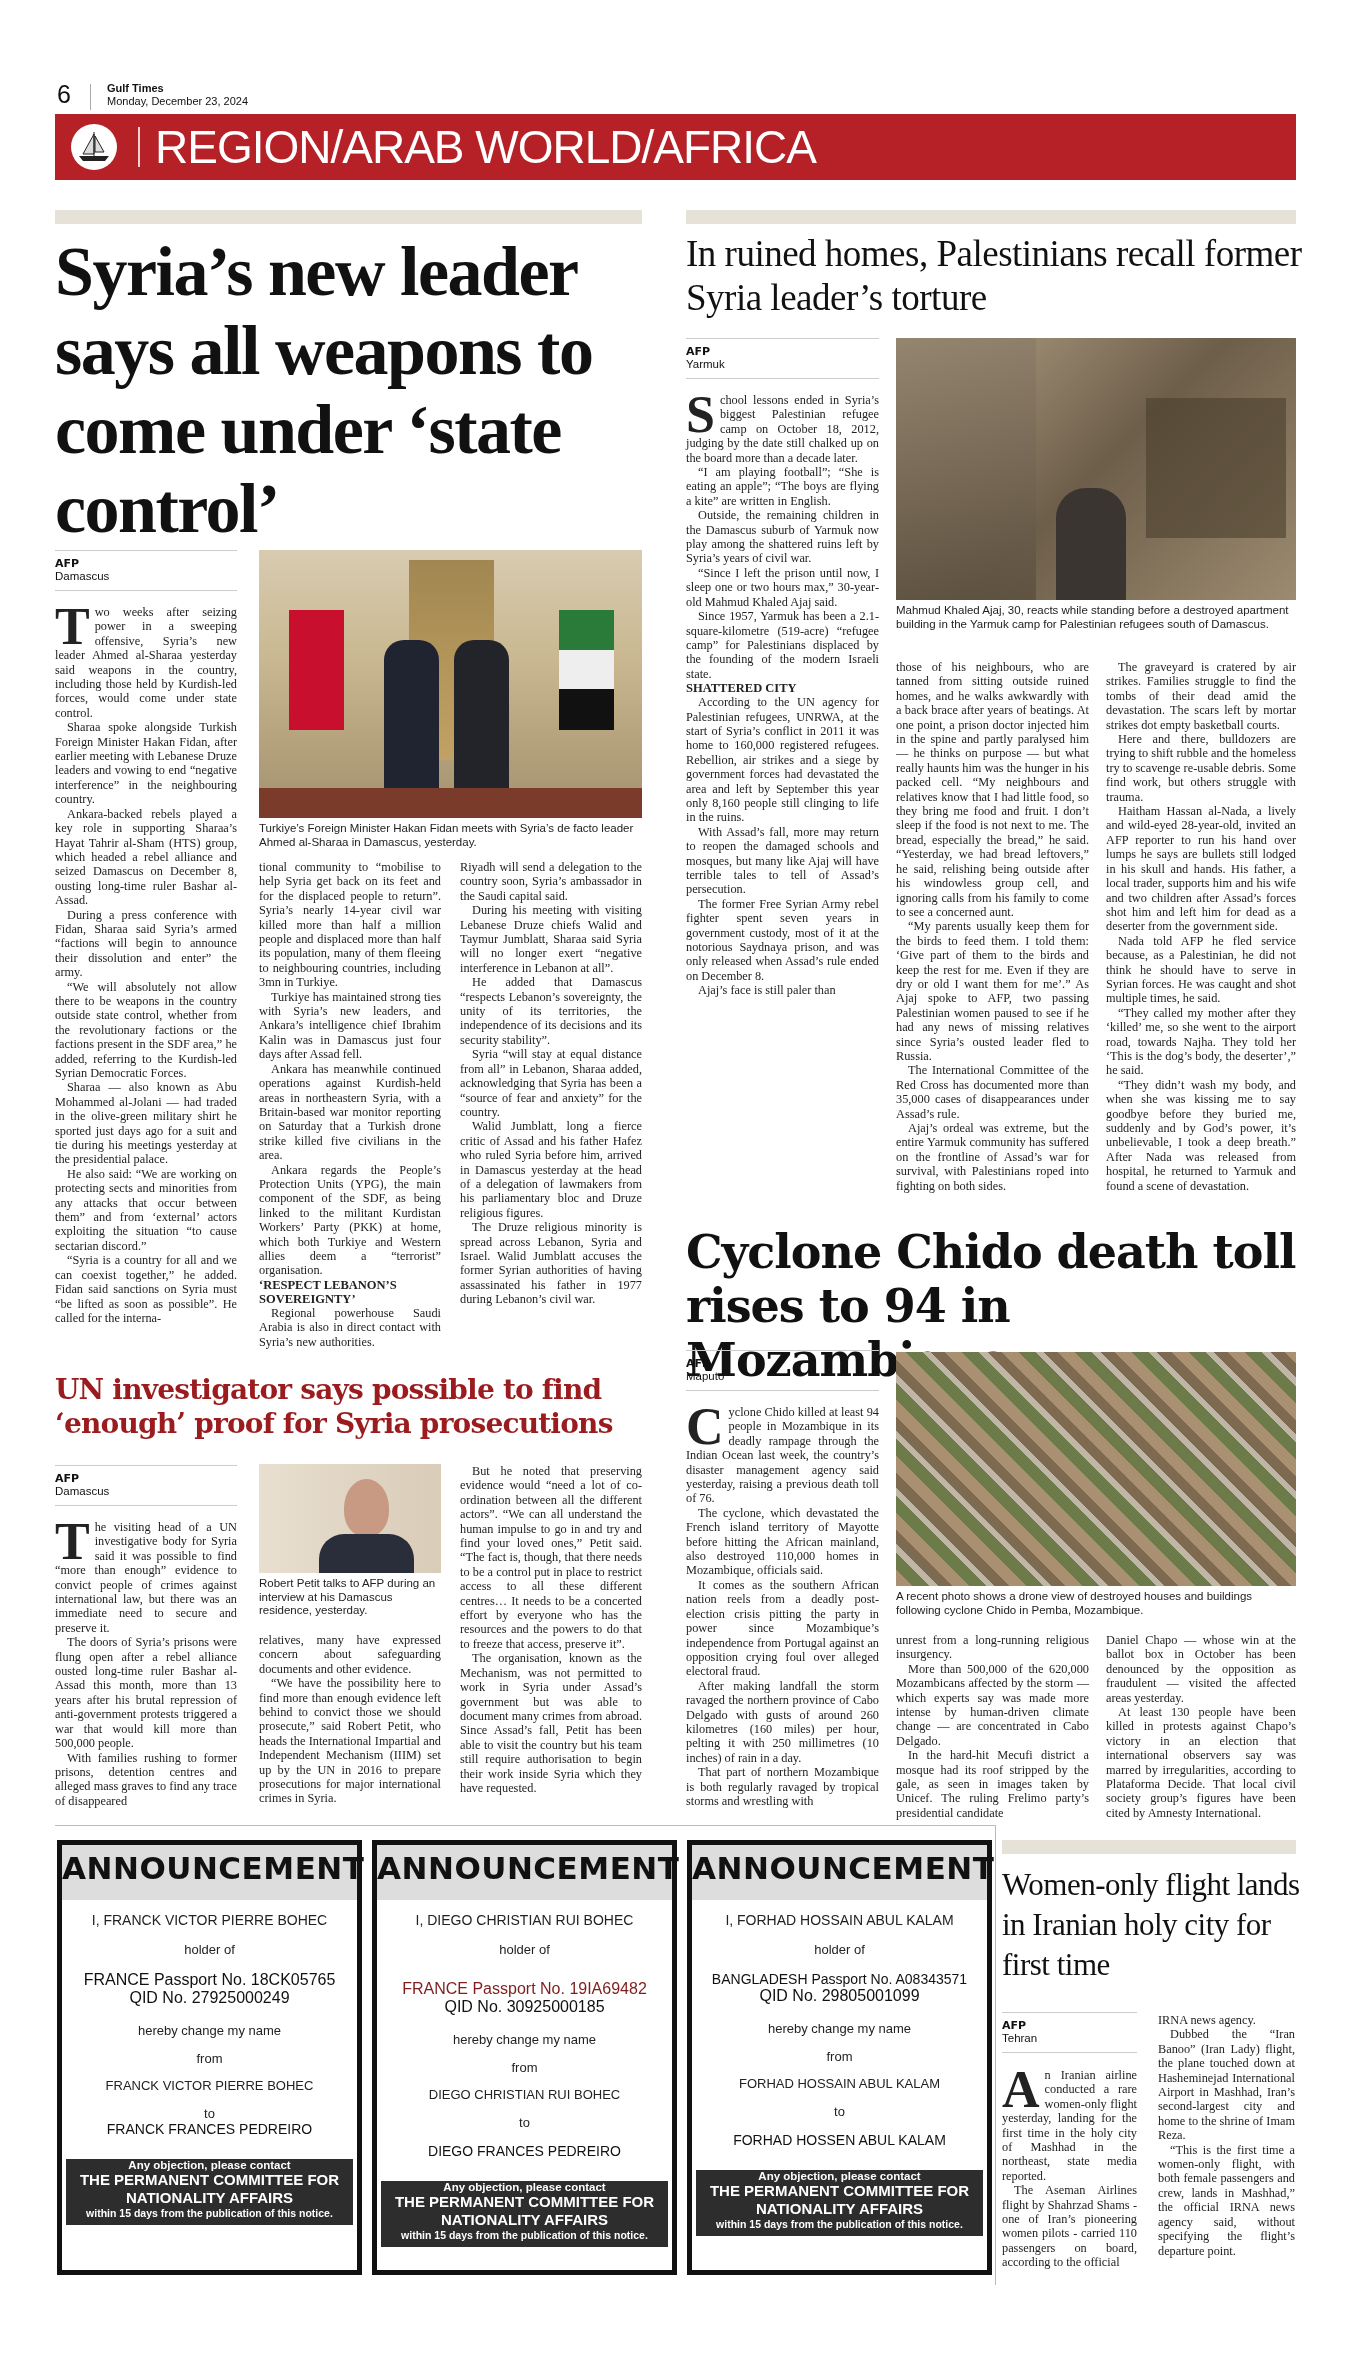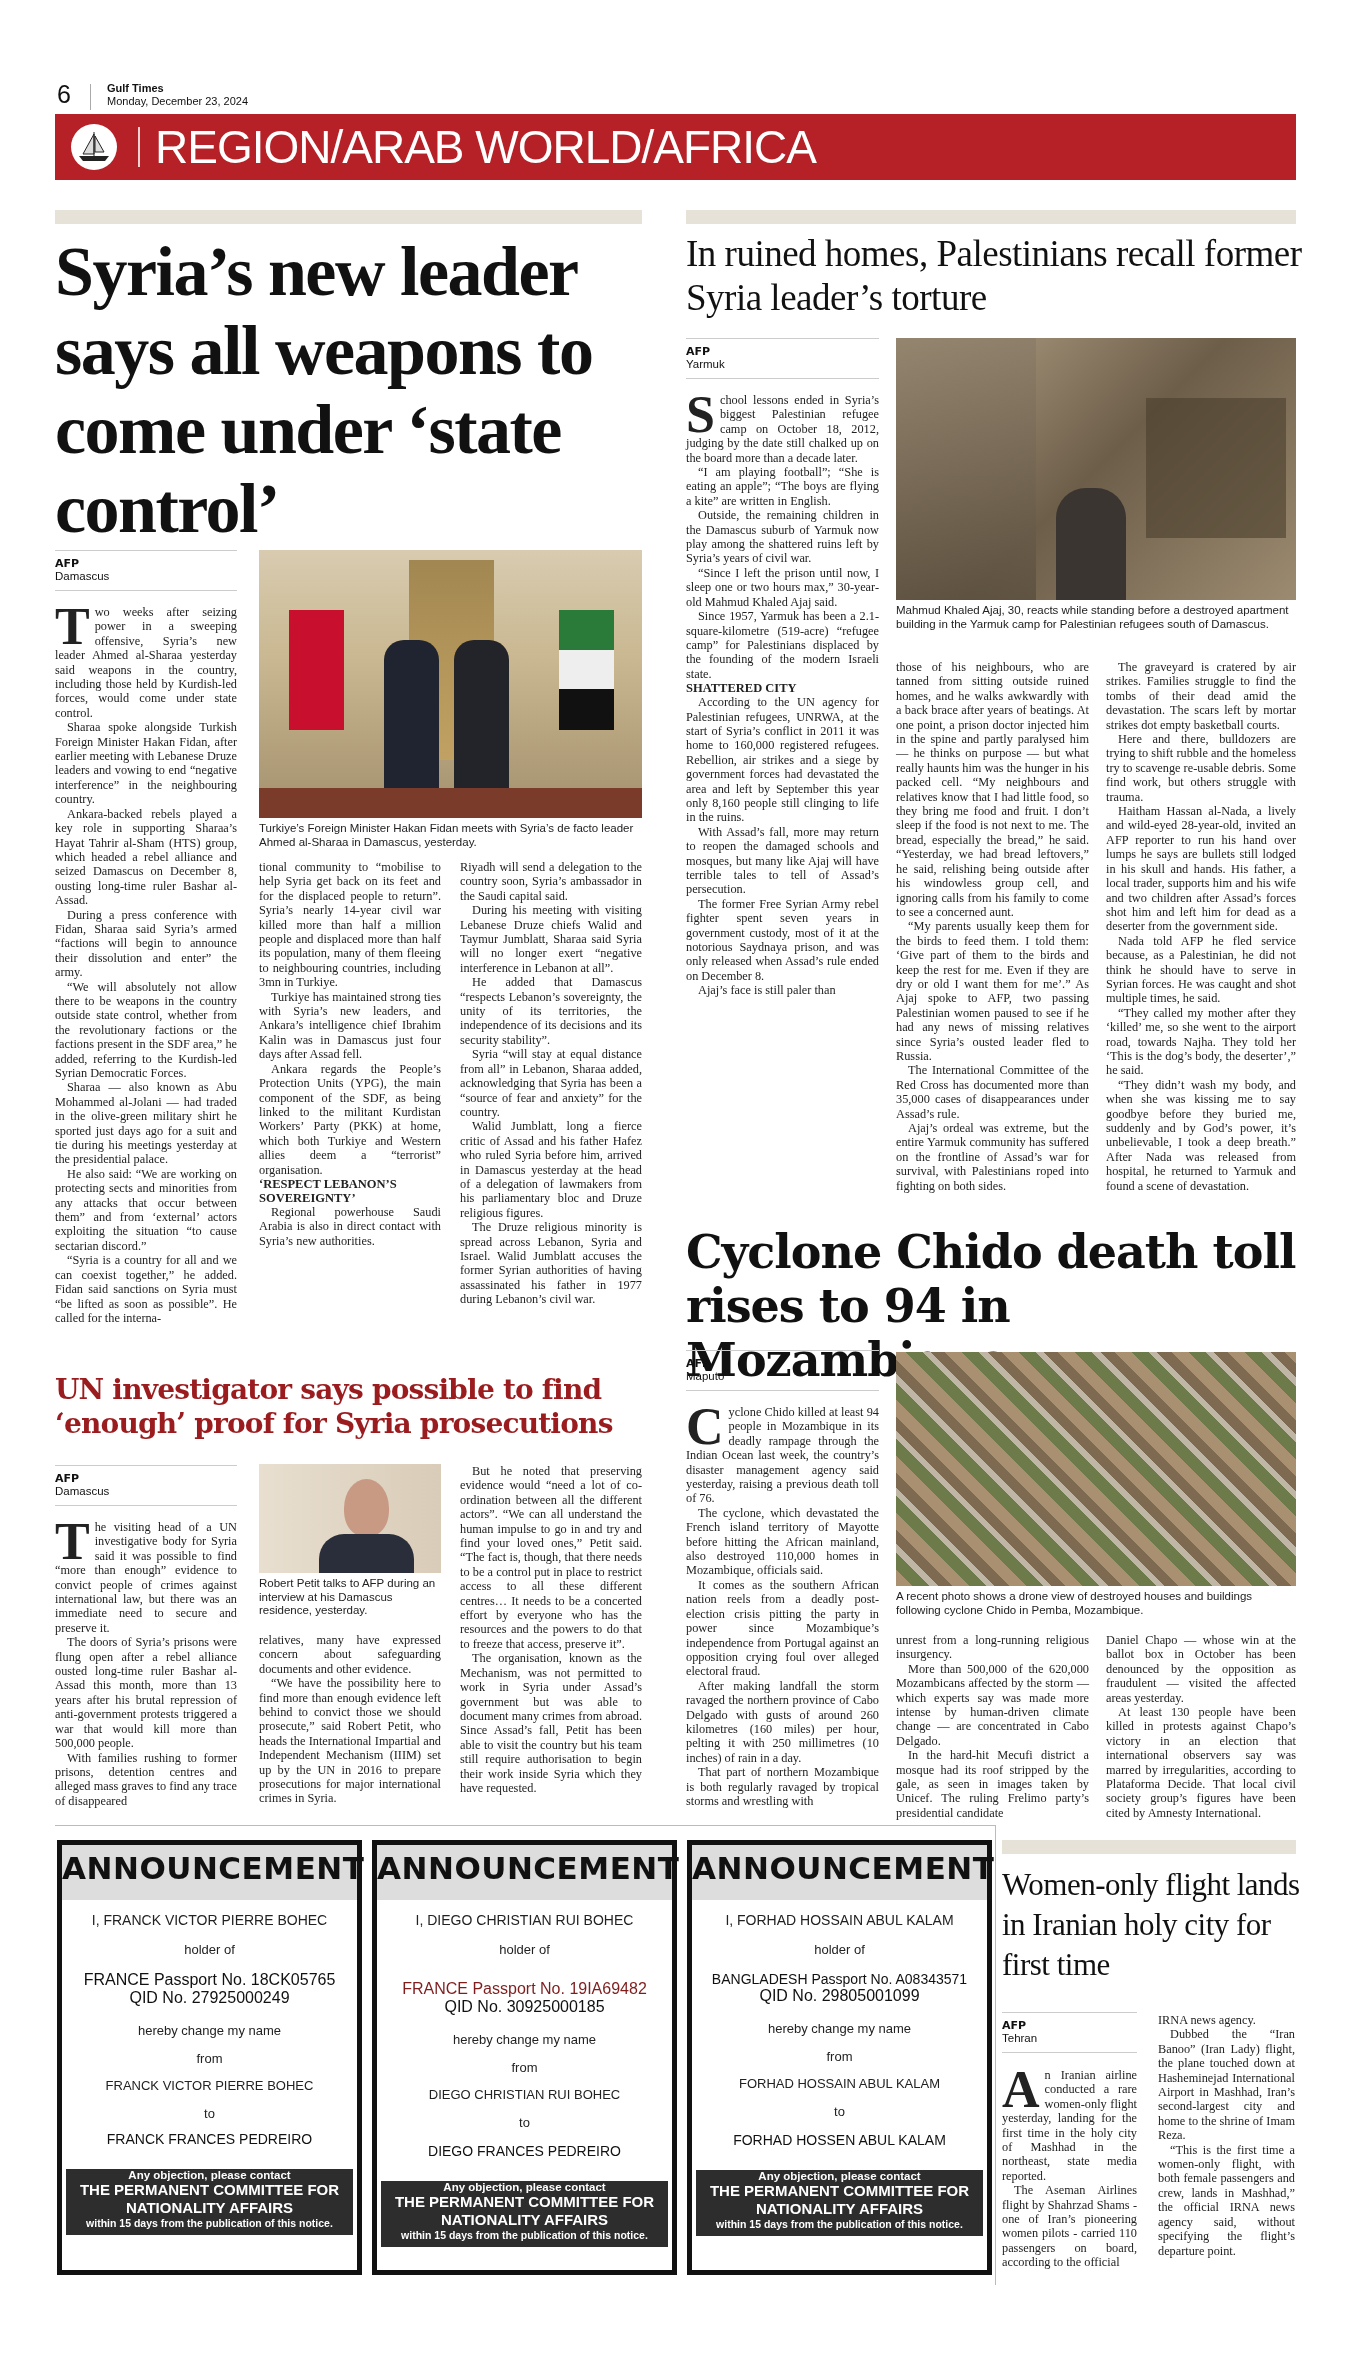--- a/index.html
+++ b/index.html
@@ -68,20 +68,21 @@
   <div class="abs" style="left:30px;top:60px;width:55px;height:120px;background:#c8102e"></div>
   <div class="abs" style="left:300px;top:60px;width:55px;height:120px;background:linear-gradient(#2a7a3a 0 33%,#eee 33% 66%,#111 66%)"></div>
   <div class="abs" style="left:125px;top:90px;width:55px;height:178px;background:#1f2430;border-radius:20px 20px 0 0"></div>
   <div class="abs" style="left:195px;top:90px;width:55px;height:178px;background:#23232a;border-radius:20px 20px 0 0"></div>
   <div class="abs" style="left:0;top:238px;width:383px;height:30px;background:#7a3b2a"></div>
 </div>
 <div class="abs caption" style="left:259px;top:822px;width:383px">Turkiye’s Foreign Minister Hakan Fidan meets with Syria’s de facto leader Ahmed al-Sharaa in Damascus, yesterday.</div>
 <div class="abs body-text" style="left:259px;top:860px;width:182px">
   <p class="first">tional community to “mobilise to help Syria get back on its feet and for the displaced people to return”. Syria’s nearly 14-year civil war killed more than half a million people and displaced more than half its population, many of them fleeing to neighbouring countries, including 3mn in Turkiye.</p>
   <p>Turkiye has maintained strong ties with Syria’s new leaders, and Ankara’s intelligence chief Ibrahim Kalin was in Damascus just four days after Assad fell.</p>
+  <p>Ankara has meanwhile continued operations against Kurdish-held areas in northeastern Syria, with a Britain-based war monitor reporting on Saturday that a Turkish drone strike killed five civilians in the area.</p>
   <p>Ankara regards the People’s Protection Units (YPG), the main component of the SDF, as being linked to the militant Kurdistan Workers’ Party (PKK) at home, which both Turkiye and Western allies deem a “terrorist” organisation.</p>
   <h4>‘RESPECT LEBANON’S SOVEREIGNTY’</h4>
   <p>Regional powerhouse Saudi Arabia is also in direct contact with Syria’s new authorities.</p>
 </div>
 <div class="abs body-text" style="left:460px;top:860px;width:182px">
   <p class="first">Riyadh will send a delegation to the country soon, Syria’s ambassador in the Saudi capital said.</p>
   <p>During his meeting with visiting Lebanese Druze chiefs Walid and Taymur Jumblatt, Sharaa said Syria will no longer exert “negative interference in Lebanon at all”.</p>
   <p>He added that Damascus “respects Lebanon’s sovereignty, the unity of its territories, the independence of its decisions and its security stability”.</p>
   <p>Syria “will stay at equal distance from all” in Lebanon, Sharaa added, acknowledging that Syria has been a “source of fear and anxiety” for the country.</p>
   <p>Walid Jumblatt, long a fierce critic of Assad and his father Hafez who ruled Syria before him, arrived in Damascus yesterday at the head of a delegation of lawmakers from his parliamentary bloc and Druze religious figures.</p>
@@ -191,21 +192,21 @@
   <div class="abs ann" style="left:0;top:0;width:305px;height:435px">
     <div class="ann-head">ANNOUNCEMENT</div>
     <div class="l" style="margin-top:12px;font-size:14px">I,  FRANCK VICTOR PIERRE BOHEC</div>
     <div class="l" style="margin-top:14px">holder of</div>
     <div class="l" style="margin-top:14px;font-size:16px;color:#111">FRANCE Passport No. 18CK05765</div>
     <div class="l" style="font-size:16px;color:#111">QID No. 27925000249</div>
     <div class="l" style="margin-top:16px">hereby change my name</div>
     <div class="l" style="margin-top:13px">from</div>
     <div class="l" style="margin-top:12px">FRANCK VICTOR PIERRE BOHEC</div>
     <div class="l" style="margin-top:13px">to</div>
-    <div class="l" style="margin-top:10px;color:#111;font-size:14px">FRANCK FRANCES PEDREIRO</div>
+    <div class="l" style="margin-top:0;color:#111;font-size:14px">FRANCK FRANCES PEDREIRO</div>
     <div class="foot" style="margin-top:22px">
       <div style="font-size:11.5px;font-weight:bold">Any objection, please contact</div>
       <div style="font-size:15px;font-weight:900;line-height:18px">THE PERMANENT COMMITTEE FOR NATIONALITY AFFAIRS</div>
       <div style="font-size:10.5px;font-weight:bold">within 15 days from the publication of this notice.</div>
     </div>
   </div>
   <div class="abs ann" style="left:315px;top:0;width:305px;height:435px">
     <div class="ann-head">ANNOUNCEMENT</div>
     <div class="l" style="margin-top:12px;font-size:14px">I,  DIEGO CHRISTIAN RUI BOHEC</div>
     <div class="l" style="margin-top:14px">holder of</div>

